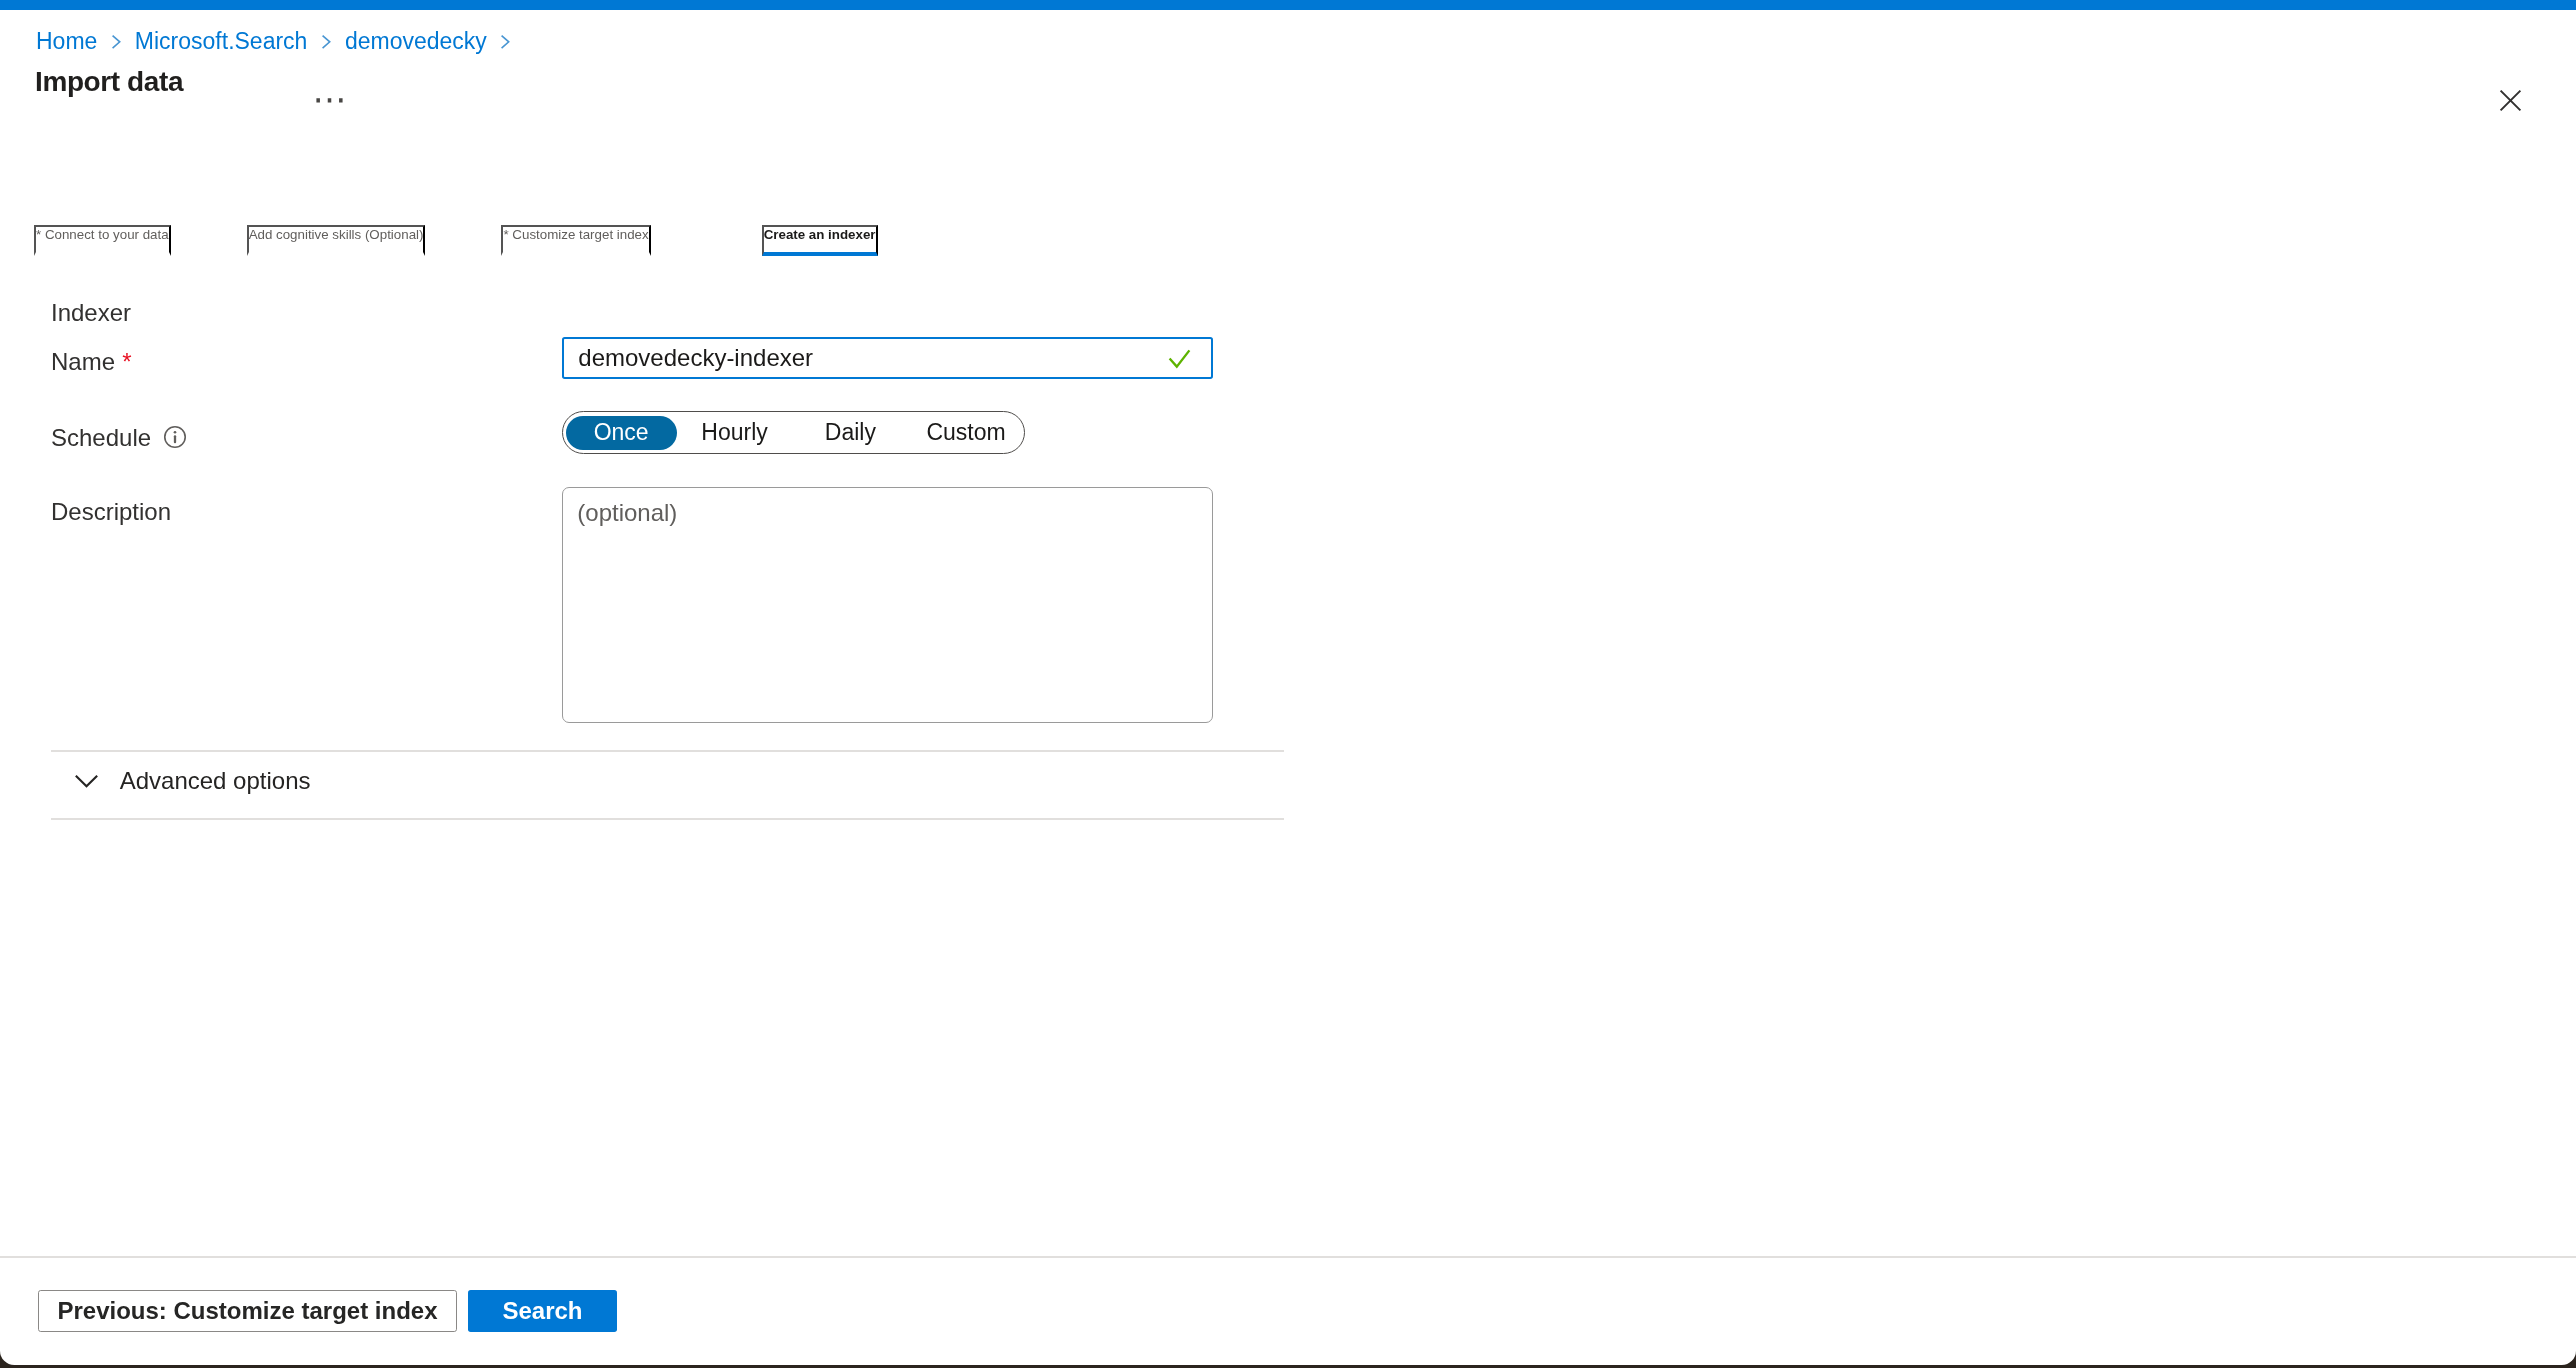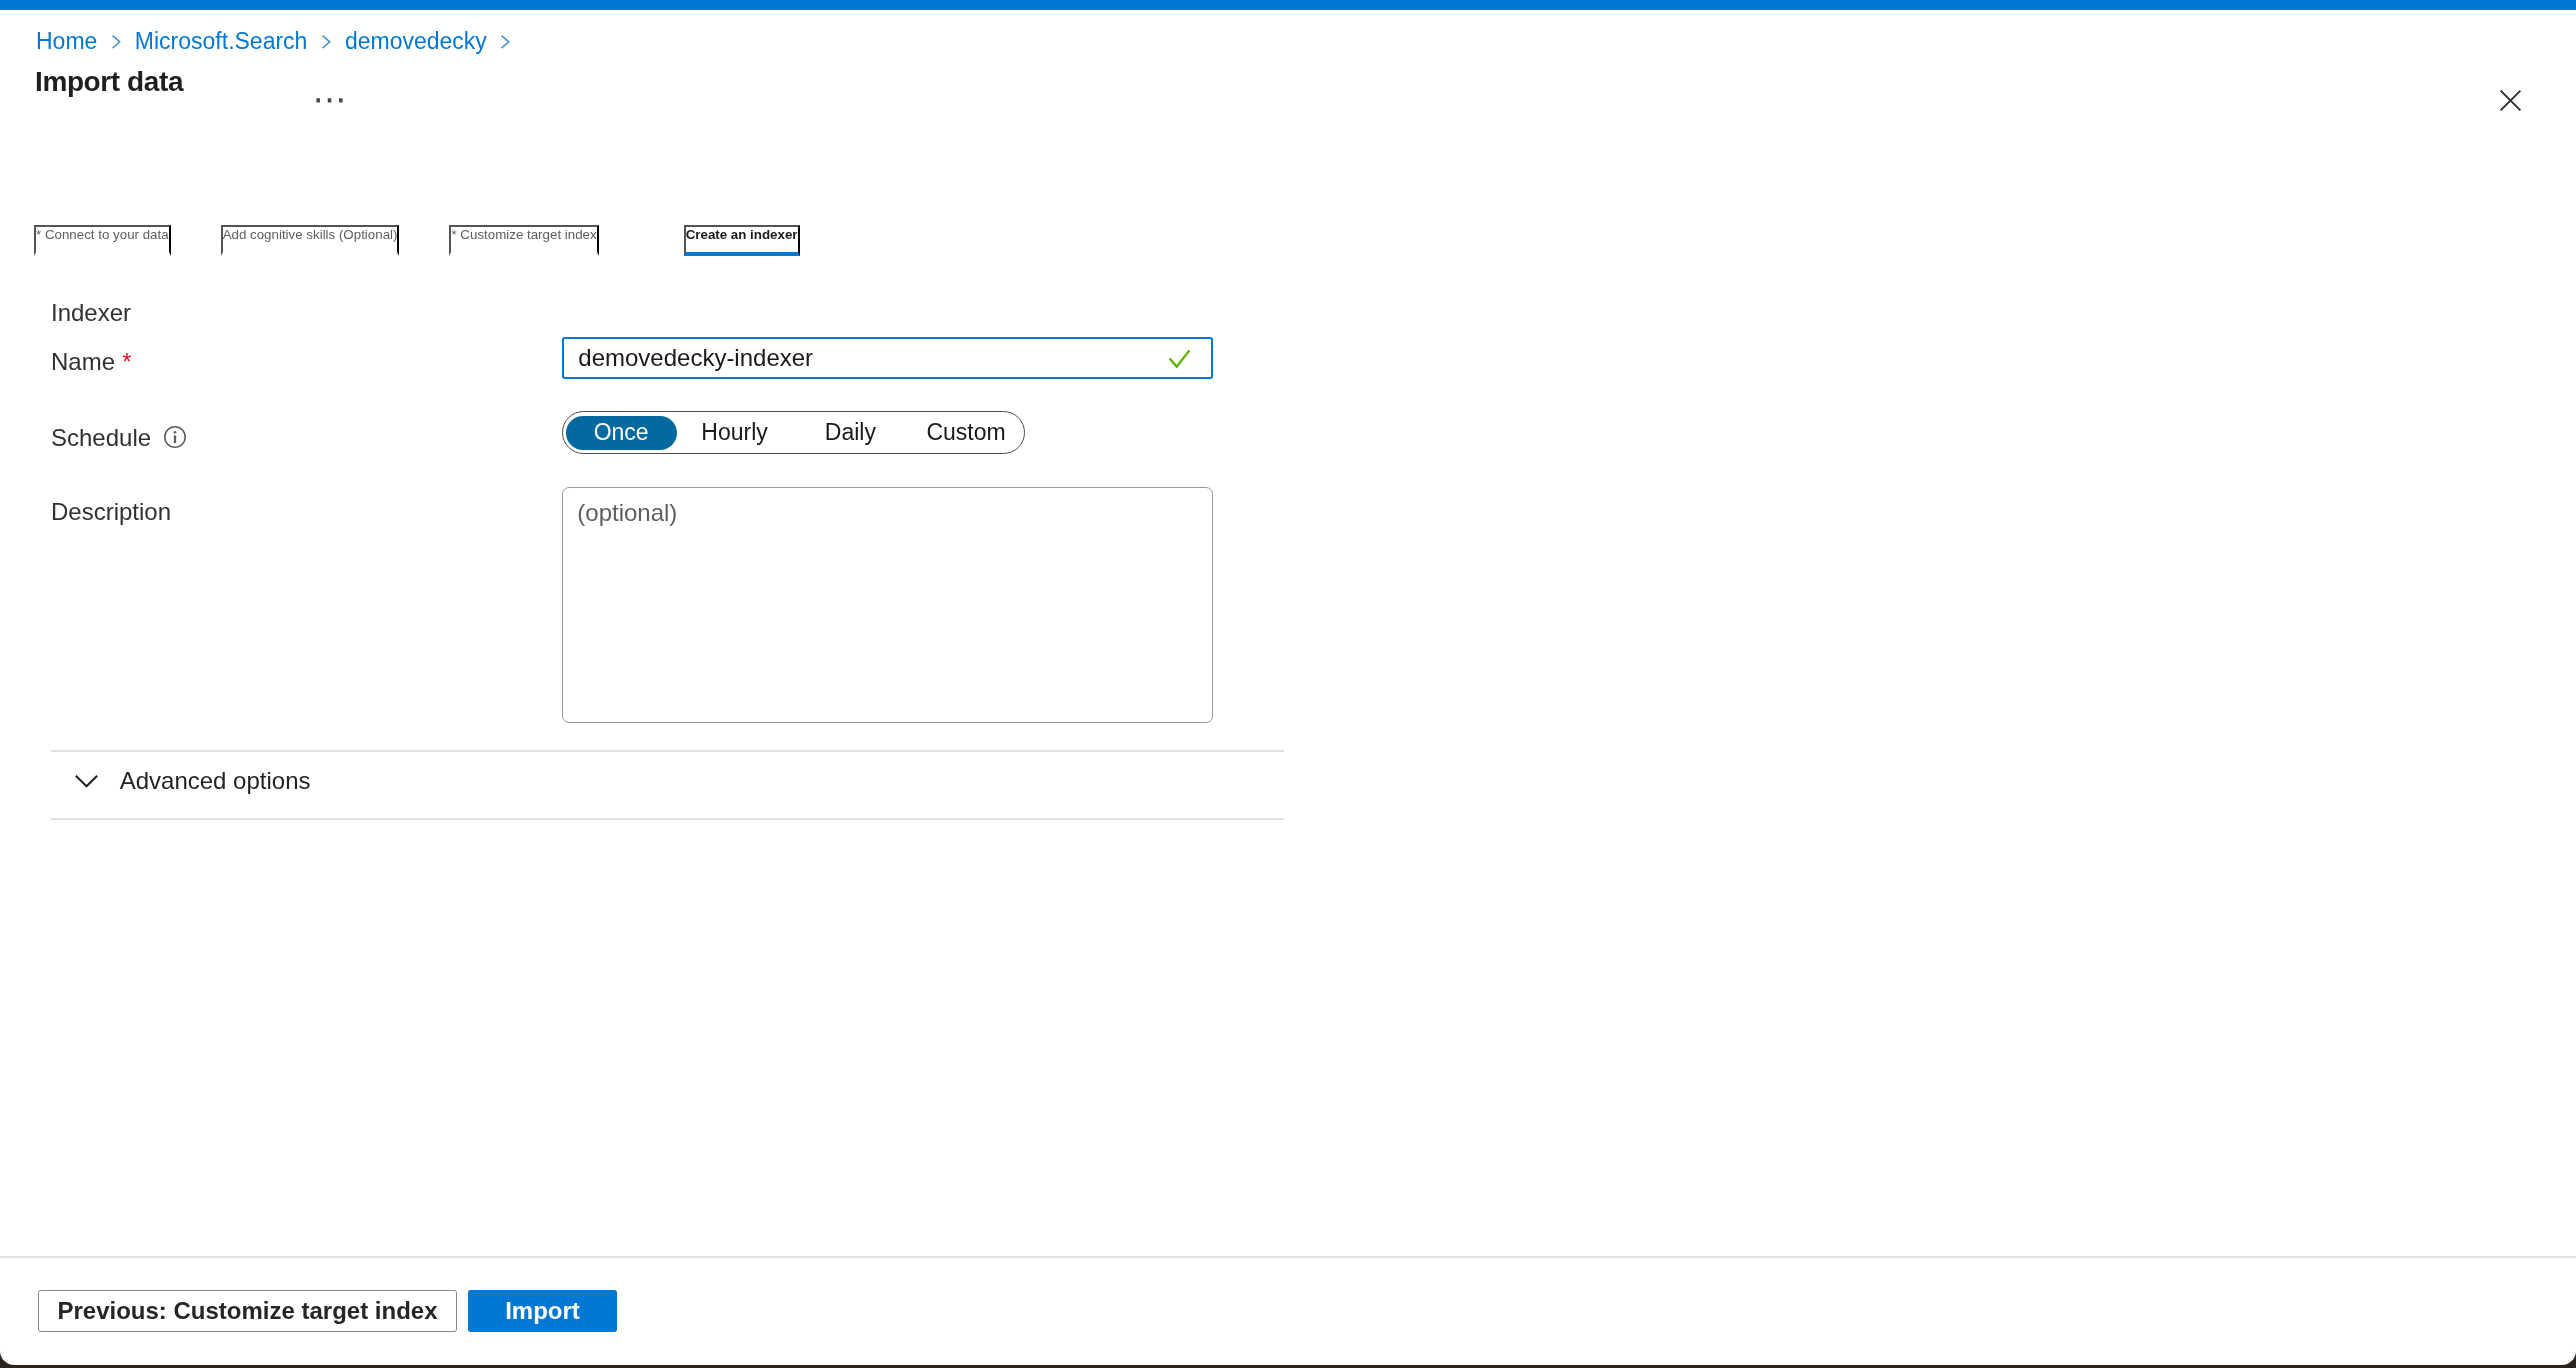--- a/index.html
+++ b/index.html
@@ -47,21 +47,21 @@
   .close-button {
     position: absolute; left: 2487px; top: 77px;
     width: 47px; height: 47px;
     display: flex; align-items: center; justify-content: center;
     background: none; border: none; cursor: pointer;
   }
 
   
   .tabs {
     position: absolute; left: 34px; top: 225px;
-    display: flex; gap: 50px;
+    display: flex; gap: 76px;
     font-size: 24px;
   }
   .tab {
     color: #605e5c;
     padding-bottom: 9.8px;
     border-bottom: 4.5px solid transparent;
     background: none; cursor: pointer; white-space: nowrap;
   }
   .tab.active {
     color: #1b1a19; font-weight: 700;
@@ -239,16 +239,16 @@
       <svg width="27" height="16" viewBox="0 0 30 18">
           <path d="M3 3 L15 15 L27 3" fill="none" stroke="#252423" stroke-width="2.4"></path>
         </svg>
     </span>
     <span>Advanced options</span>
   </button>
   <div class="divider divider-2"></div>
 
   <div class="divider divider-footer"></div>
   <button class="prev-button">Previous: Customize target index</button>
-  <button class="submit-button">Import</button>
+  <button class="submit-button">Search</button>
 
 </div>
 
 
 </body></html>

